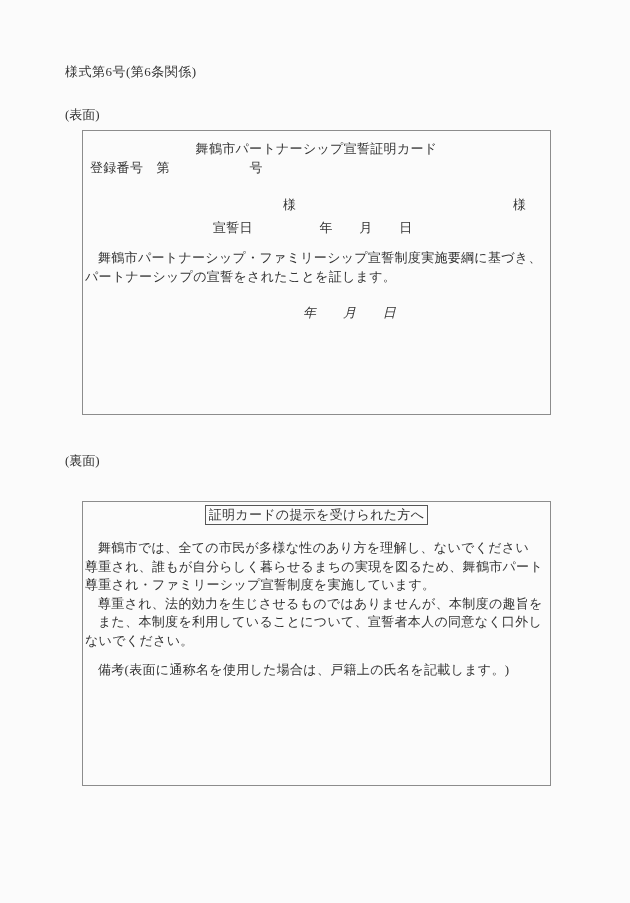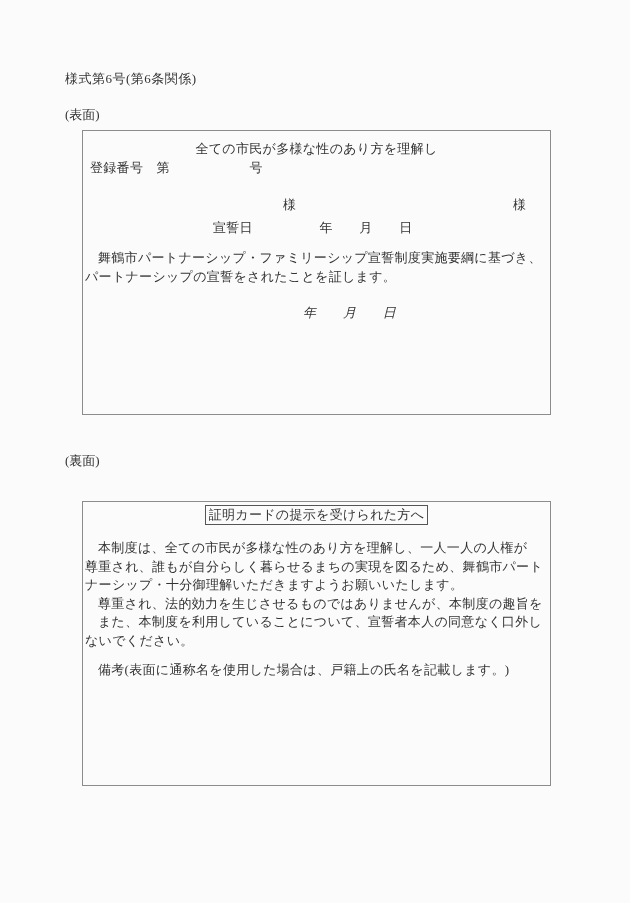--- a/index.html
+++ b/index.html
@@ -16,21 +16,21 @@
     position: relative;
     overflow: hidden;
   }
   .page {
     position: absolute;
     inset: 0;
   }
   .form-label {
     position: absolute;
     left: 65px;
-    top: 71px;
+    top: 64px;
     line-height: 16px;
     letter-spacing: 0.5px;
   }
   .side-label {
     position: absolute;
     left: 65px;
     line-height: 16px;
   }
   .side-label.front { top: 107px; }
   .side-label.back  { top: 453px; }
@@ -111,44 +111,44 @@
 </head>
 <body>
 
 <div class="page">
 
   <div class="form-label">様式第6号(第6条関係)</div>
 
   <div class="side-label front">(表面)</div>
 
   <div class="card front-card">
-    <div class="row card-title">全ての市民が多様な性のあり方を理解し</div>
+    <div class="row card-title">舞鶴市パートナーシップ宣誓証明カード</div>
     <div class="row reg-row">登録番号　第　　　　　　号</div>
     <div class="sama-row">
       <span class="sama1">様</span>
       <span class="sama2">様</span>
     </div>
     <div class="row oath-row">宣誓日　　　　　年　　月　　日</div>
     <div class="front-para">
       <div class="para-line indent">舞鶴市パートナーシップ・ファミリーシップ宣誓制度実施要綱に基づき、</div>
       <div class="para-line">パートナーシップの宣誓をされたことを証します。</div>
     </div>
     <div class="row date-row">年　　月　　日</div>
   </div>
 
   <div class="side-label back">(裏面)</div>
 
   <div class="card back-card">
     <div class="boxed-title-row">
       <span class="boxed-title">証明カードの提示を受けられた方へ</span>
     </div>
     <div class="back-para">
-      <div class="para-line indent">本制度は、全ての市民が多様な性のあり方を理解し、一人一人の人権が</div>
+      <div class="para-line indent">舞鶴市では、全ての市民が多様な性のあり方を理解し、ないでください</div>
       <div class="para-line">尊重され、誰もが自分らしく暮らせるまちの実現を図るため、舞鶴市パート</div>
-      <div class="para-line">ナーシップ・十分御理解いただきますようお願いいたします。</div>
+      <div class="para-line">尊重され・ファミリーシップ宣誓制度を実施しています。</div>
       <div class="para-line indent">尊重され、法的効力を生じさせるものではありませんが、本制度の趣旨を</div>
       <div class="para-line indent">また、本制度を利用していることについて、宣誓者本人の同意なく口外し</div>
       <div class="para-line">ないでください。</div>
     </div>
     <div class="remarks-row">備考(表面に通称名を使用した場合は、戸籍上の氏名を記載します。)</div>
   </div>
 
 </div>
 
 </body></html>

